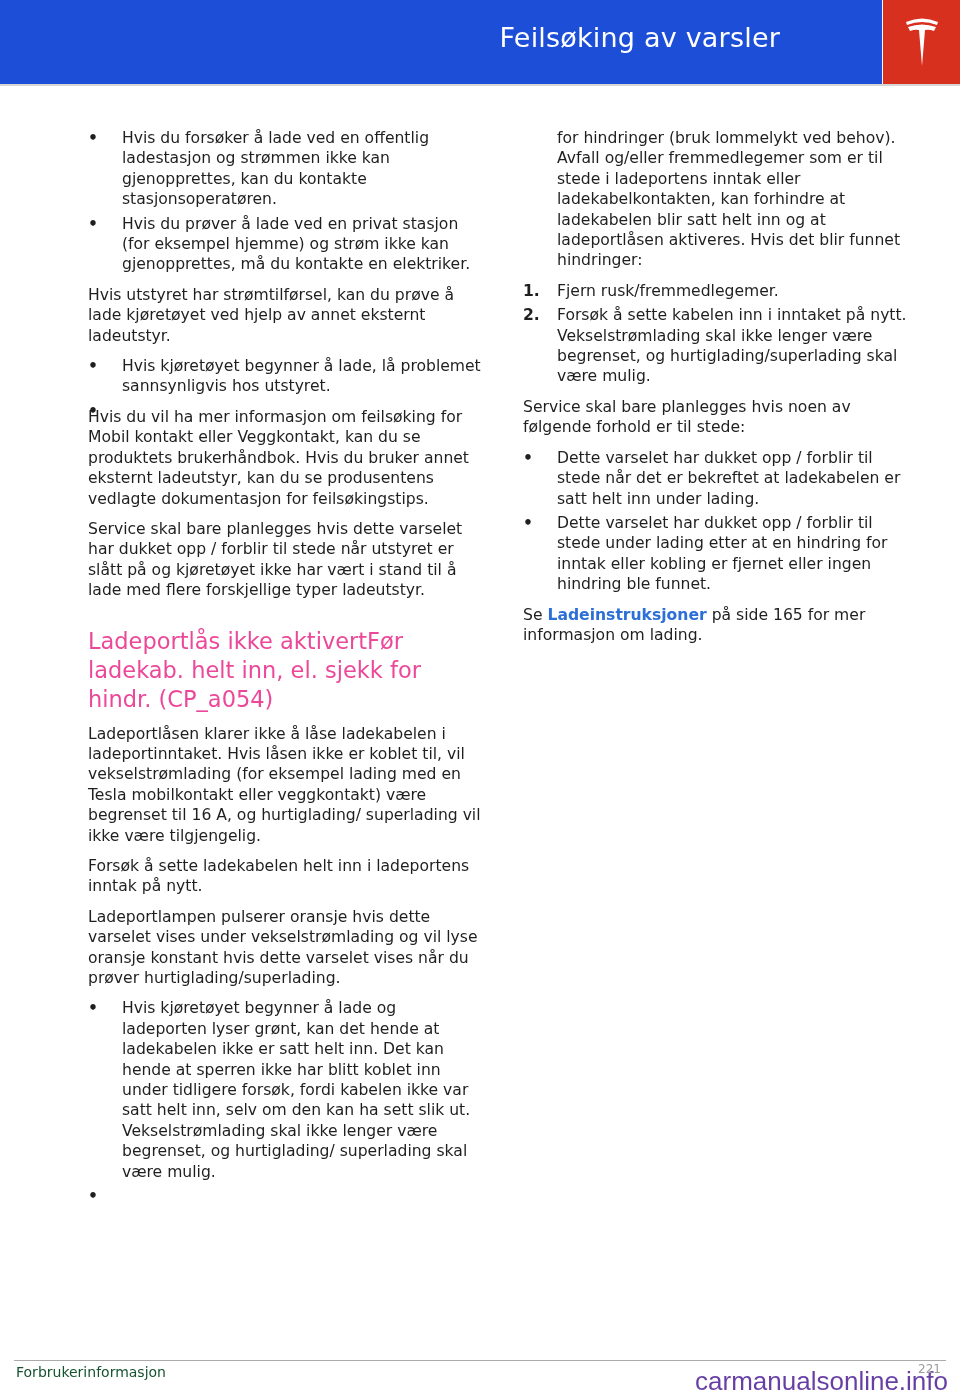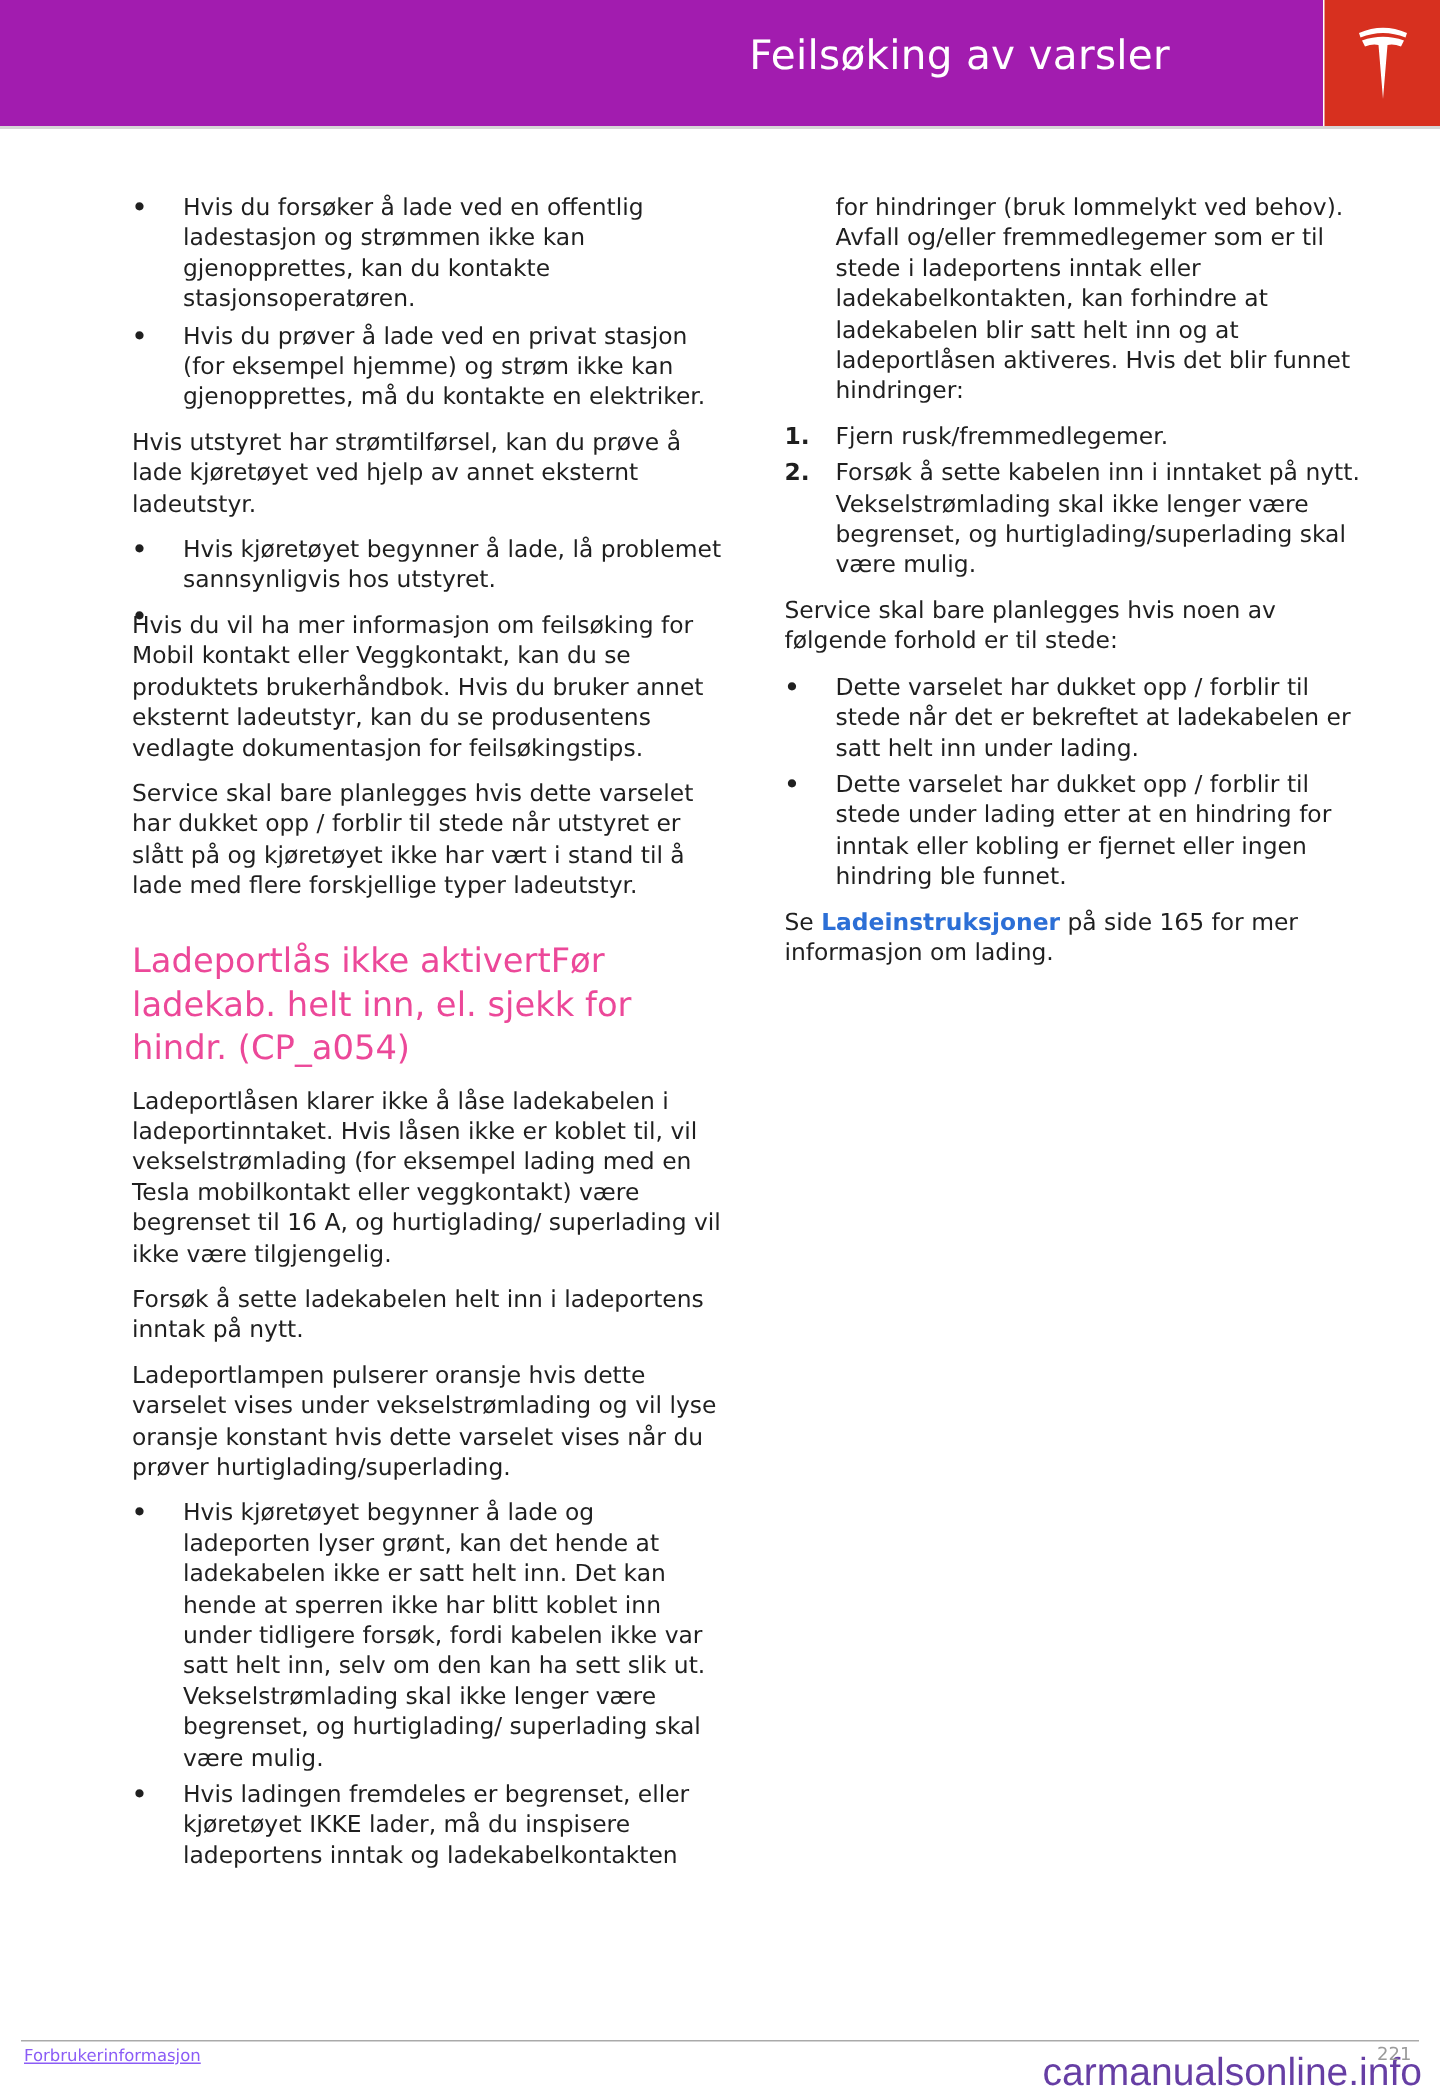--- a/index.html
+++ b/index.html
@@ -1,38 +1,38 @@
 <!DOCTYPE html>
 <html><head>
 <meta charset="utf-8">
 <style>
   html, body { margin: 0; padding: 0; background: #ffffff; }
   body { width: 960px; height: 1396px; position: relative; overflow: hidden;
          font-family: "DejaVu Sans", sans-serif; color: #1f1f1f; }
-  .header { position: absolute; left: 0; top: 0; width: 882px; height: 84px; background: #a21caf; }
+  .header { position: absolute; left: 0; top: 0; width: 882px; height: 84px; background: #1d4ed8; }
   .header-title { position: absolute; right: 102px; top: 22px; font-size: 27px; color: #ffffff;
                   font-family: "DejaVu Sans", sans-serif; letter-spacing: 0.2px; }
   .header-line { position: absolute; left: 0; top: 84px; width: 960px; height: 2px; background: #d6d6d6; }
   .logo-box { position: absolute; left: 883px; top: 0; width: 77px; height: 86px; background: #d7301f; }
   .logo-box svg { position: absolute; left: 22px; top: 16px; }
 
   .col { position: absolute; top: 128px; width: 394px; font-size: 15.6px; line-height: 20.4px; }
   .col-left { left: 88px; }
   .col-right { left: 523px; }
   p { margin: 0 0 10px 0; }
   ul.bul, ol.num { list-style: none; margin: 0 0 10px 0; padding: 0; }
   ul.bul li, ol.num li { position: relative; padding-left: 34px; margin-bottom: 4px; }
   ul.bul li .mark { position: absolute; left: 0; top: 0; width: 20px; font-weight: bold; }
   ol.num li .mark { position: absolute; left: 0; top: 0; width: 28px; font-weight: bold; }
   h2 { font-weight: normal; font-size: 22.5px; line-height: 29px; margin: 26px 0 10px 0; color: #ec4899; }
   .cont { padding-left: 34px; }
   .link { color: #2c6fd6; font-weight: bold; }
 
   .footer-line { position: absolute; left: 14px; top: 1360px; width: 932px; height: 1px; background: #aaaaaa; }
-  .footer-left { position: absolute; left: 16px; top: 1364px; font-size: 11px; color: #8b5cf6; text-decoration: underline; }
+  .footer-left { position: absolute; left: 16px; top: 1364px; font-size: 14px; color: #14532d; }
   .footer-page { position: absolute; left: 918px; top: 1362px; font-size: 12px; color: #9a9a9a; }
   .watermark { position: absolute; right: 12px; top: 1366px; font-size: 26px; color: #4c1d95;
                font-family: "Liberation Sans", sans-serif; opacity: 0.85; }
 </style>
 </head>
 <body>
 
 <div class="header">
   <div class="header-title">Feilsøking av varsler</div>
 </div>
@@ -55,21 +55,21 @@
     <li><span class="mark">•</span></li>
   </ul>
   <p>Hvis du vil ha mer informasjon om feilsøking for Mobil kontakt eller Veggkontakt, kan du se produktets brukerhåndbok. Hvis du bruker annet eksternt ladeutstyr, kan du se produsentens vedlagte dokumentasjon for feilsøkingstips.</p>
   <p>Service skal bare planlegges hvis dette varselet har dukket opp / forblir til stede når utstyret er slått på og kjøretøyet ikke har vært i stand til å lade med flere forskjellige typer ladeutstyr.</p>
   <h2>Ladeportlås ikke aktivertFør ladekab. helt inn, el. sjekk for hindr. (CP_a054)</h2>
   <p>Ladeportlåsen klarer ikke å låse ladekabelen i ladeportinntaket. Hvis låsen ikke er koblet til, vil vekselstrømlading (for eksempel lading med en Tesla mobilkontakt eller veggkontakt) være begrenset til 16 A, og hurtiglading/ superlading vil ikke være tilgjengelig.</p>
   <p>Forsøk å sette ladekabelen helt inn i ladeportens inntak på nytt.</p>
   <p>Ladeportlampen pulserer oransje hvis dette varselet vises under vekselstrømlading og vil lyse oransje konstant hvis dette varselet vises når du prøver hurtiglading/superlading.</p>
   <ul class="bul">
     <li><span class="mark">•</span><span>Hvis kjøretøyet begynner å lade og ladeporten lyser grønt, kan det hende at ladekabelen ikke er satt helt inn. Det kan hende at sperren ikke har blitt koblet inn under tidligere forsøk, fordi kabelen ikke var satt helt inn, selv om den kan ha sett slik ut. Vekselstrømlading skal ikke lenger være begrenset, og hurtiglading/ superlading skal være mulig.</span></li>
-    <li><span class="mark">•</span><span>Hvis ladingen fremdeles er begrenset, eller kjøretøyet IKKE lader, må du inspisere ladeportens inntak og ladekabelkontakten</span></li>
+    <li><span class="mark">•</span></li>
   </ul>
 </div>
 
 <div class="col col-right">
   <p class="cont">for hindringer (bruk lommelykt ved behov). Avfall og/eller fremmedlegemer som er til stede i ladeportens inntak eller ladekabelkontakten, kan forhindre at ladekabelen blir satt helt inn og at ladeportlåsen aktiveres. Hvis det blir funnet hindringer:</p>
   <ol class="num">
     <li><span class="mark">1.</span><span>Fjern rusk/fremmedlegemer.</span></li>
     <li><span class="mark">2.</span><span>Forsøk å sette kabelen inn i inntaket på nytt. Vekselstrømlading skal ikke lenger være begrenset, og hurtiglading/superlading skal være mulig.</span></li>
   </ol>
   <p>Service skal bare planlegges hvis noen av følgende forhold er til stede:</p>

